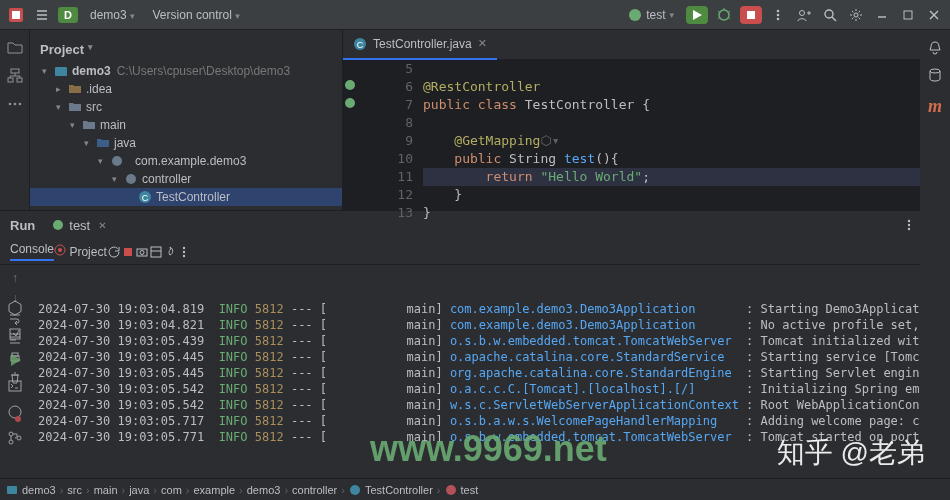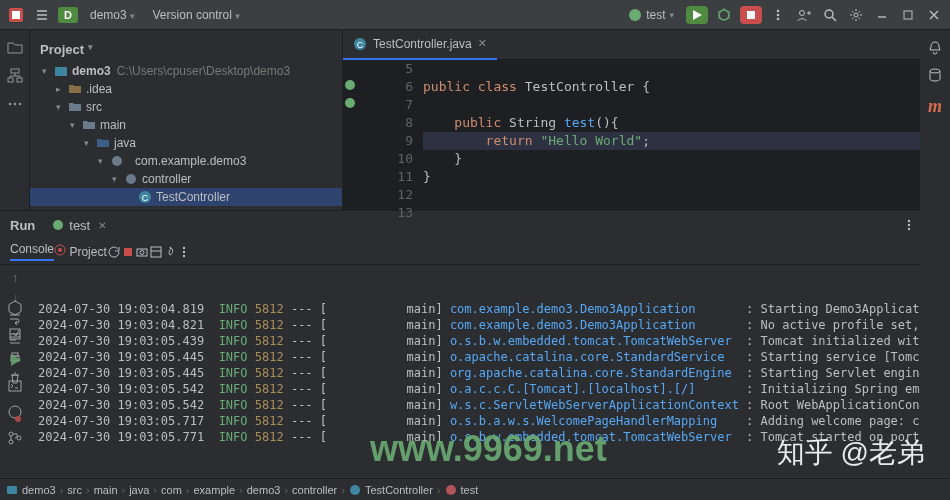--- a/index.html
+++ b/index.html
@@ -511,22 +511,24 @@
         <div>7</div>
         <div>8</div>
         <div>9</div>
         <div>10</div>
         <div>11</div>
         <div>12</div>
         <div>13</div>
       </div>
       <div class="code-lines">
         <div class="code-line"></div>
+        <div class="code-line"><span class="annot">@RestController</span></div>
         <div class="code-line"><span class="kw">public </span><span class="kw">class </span><span class="type">TestController {</span></div>
         <div class="code-line"></div>
+        <div class="code-line"><span class="annot">    @GetMapping</span><span style="color:#606366">⬡▾</span></div>
         <div class="code-line"><span class="kw">    public </span><span class="type">String </span><span class="method">test</span><span>(){</span></div>
         <div class="code-line current"><span class="kw">        return </span><span class="str">"Hello World"</span><span>;</span></div>
         <div class="code-line">    }</div>
         <div class="code-line">}</div>
       </div>
       <span class="check-icon">✓</span>
     </div>
   </div>
 </div>
 

